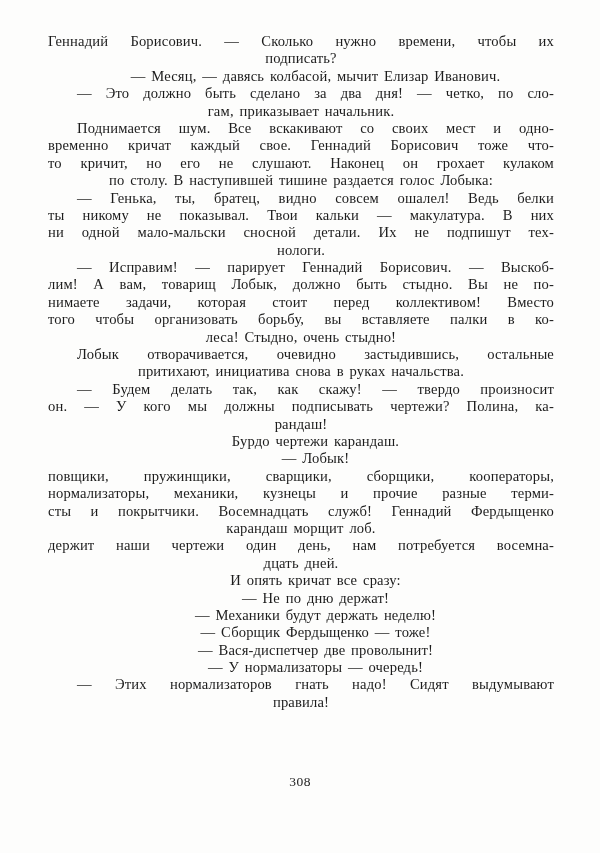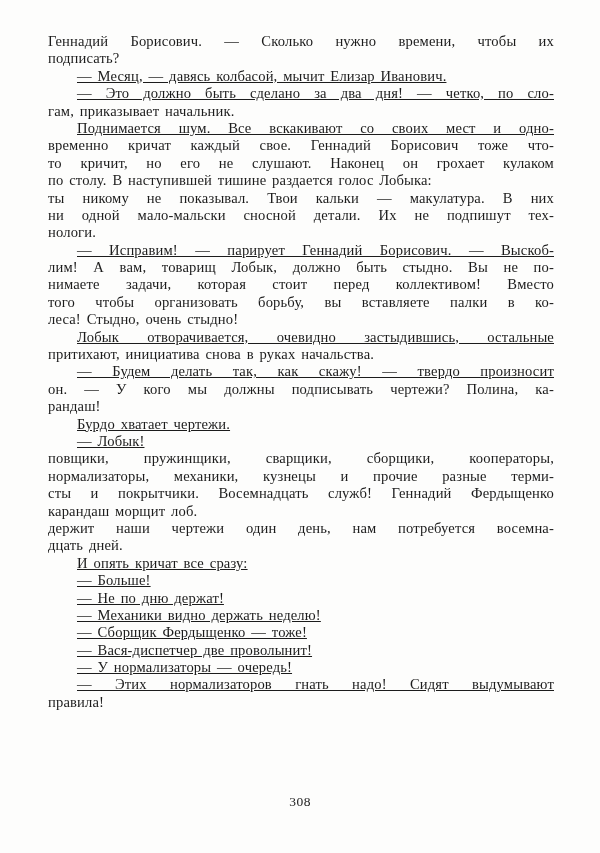--- a/index.html
+++ b/index.html
@@ -24,83 +24,81 @@
     top: 33px;
     width: 506px;
   }
   .line {
     font-size: 14.6px;
     line-height: 17.4px;
     height: 17.4px;
     letter-spacing: 0.15px;
     word-spacing: 2px;
     white-space: nowrap;
-    text-align: left;
+    text-align: center;
   }
   .line.just {
     white-space: normal;
     text-align: justify;
     text-align-last: justify;
     word-spacing: normal;
   }
   .line.ind {
     text-indent: 29px;
-    text-decoration: underline;
   }
   .page-number {
     position: absolute;
     left: 0;
     top: 774px;
     width: 600px;
     text-align: center;
     font-size: 13.5px;
     letter-spacing: 0.5px;
     color: #222;
-    margin-top: 20px;
   }
 </style>
 </head>
 <body>
 
 <div class="page">
   <div class="text-block">
       <div class="line just">Геннадий Борисович. — Сколько нужно времени, чтобы их</div>
       <div class="line">подписать?</div>
       <div class="line ind">— Месяц, — давясь колбасой, мычит Елизар Иванович.</div>
       <div class="line ind just">— Это должно быть сделано за два дня! — четко, по сло-</div>
       <div class="line">гам, приказывает начальник.</div>
       <div class="line ind just">Поднимается шум. Все вскакивают со своих мест и одно-</div>
       <div class="line just">временно кричат каждый свое. Геннадий Борисович тоже что-</div>
       <div class="line just">то кричит, но его не слушают. Наконец он грохает кулаком</div>
       <div class="line">по столу. В наступившей тишине раздается голос Лобыка:</div>
+      <div class="line ind just">— Генька, ты, братец, видно совсем ошалел! Ведь белки</div>
       <div class="line just">ты никому не показывал. Твои кальки — макулатура. В них</div>
       <div class="line just">ни одной мало-мальски сносной детали. Их не подпишут тех-</div>
       <div class="line">нологи.</div>
       <div class="line ind just">— Исправим! — парирует Геннадий Борисович. — Выскоб-</div>
       <div class="line just">лим! А вам, товарищ Лобык, должно быть стыдно. Вы не по-</div>
       <div class="line just">нимаете задачи, которая стоит перед коллективом! Вместо</div>
       <div class="line just">того чтобы организовать борьбу, вы вставляете палки в ко-</div>
       <div class="line">леса! Стыдно, очень стыдно!</div>
       <div class="line ind just">Лобык отворачивается, очевидно застыдившись, остальные</div>
       <div class="line">притихают, инициатива снова в руках начальства.</div>
       <div class="line ind just">— Будем делать так, как скажу! — твердо произносит</div>
       <div class="line just">он. — У кого мы должны подписывать чертежи? Полина, ка-</div>
       <div class="line">рандаш!</div>
-      <div class="line ind">Бурдо хватает чертежи.</div>
+      <div class="line ind">Бурдо чертежи карандаш.</div>
       <div class="line ind">— Лобык!</div>
       <div class="line just">повщики, пружинщики, сварщики, сборщики, кооператоры,</div>
       <div class="line just">нормализаторы, механики, кузнецы и прочие разные терми-</div>
       <div class="line just">сты и покрытчики. Восемнадцать служб! Геннадий Фердыщенко</div>
       <div class="line">карандаш морщит лоб.</div>
       <div class="line just">держит наши чертежи один день, нам потребуется восемна-</div>
       <div class="line">дцать дней.</div>
       <div class="line ind">И опять кричат все сразу:</div>
-      <div class="line ind">— Больше!</div>
       <div class="line ind">— Не по дню держат!</div>
-      <div class="line ind">— Механики видно держать неделю!</div>
+      <div class="line ind">— Механики будут держать неделю!</div>
       <div class="line ind">— Сборщик Фердыщенко — тоже!</div>
       <div class="line ind">— Вася-диспетчер две проволынит!</div>
       <div class="line ind">— У нормализаторы — очередь!</div>
       <div class="line ind just">— Этих нормализаторов гнать надо! Сидят выдумывают</div>
       <div class="line">правила!</div>
     </div>
   <div class="page-number">308</div>
 </div>
 
 </body></html>

